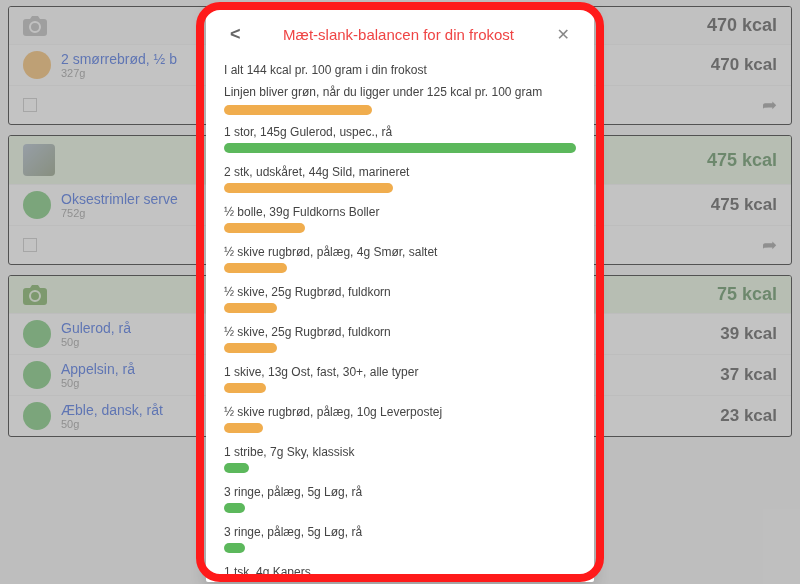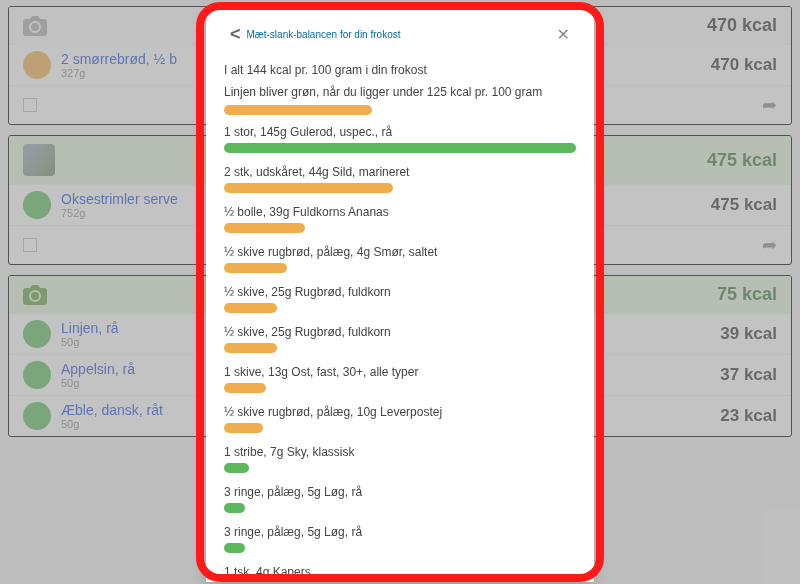--- a/index.html
+++ b/index.html
@@ -29,21 +29,21 @@
   .meal .foot .share { margin-left: auto; font-size: 18px; }
   .meal .foot .box { width:14px; height:14px; border:1px solid #bbb; display:inline-block;}
   .dim { position: absolute; inset: 0; background: rgba(150,150,150,0.55); }
   .highlight { position: absolute; left: 196px; top: 2px; width: 408px; height: 580px;
     border: 8px solid #ff1a1a; border-radius: 24px; background: transparent; pointer-events: none; }
   .modal { position: absolute; left: 206px; top: 10px; width: 388px; height: 572px;
     background: #fff; border-radius: 2px; box-shadow: 0 4px 16px rgba(0,0,0,0.2);
     padding: 12px 18px; font-size: 12px; color: #444; overflow: hidden; }
   .modal .mhdr { display: flex; align-items: center; margin-bottom: 14px; }
   .modal .mhdr .back { font-weight: 700; font-size: 18px; color: #666; padding: 2px 6px; }
-  .modal .mhdr .ttl { flex:1; font-size: 10px; color: #0369a1; }
+  .modal .mhdr .ttl { flex:1; text-align:center; font-size: 15px; color: #ef4444; }
   .modal .mhdr .close { font-size: 16px; color: #888; padding: 2px 6px; }
   .modal .intro { font-size: 12px; line-height: 1.5; margin-bottom: 4px; }
   .bmeter { height: 10px; border-radius: 5px; background: #f0ad4e; margin: 4px 0 10px 0; }
   .bmeter.g { background: #5cb85c; }
   .item { margin-bottom: 12px; }
   .item .lbl { font-size: 12px; color: #444; }
 </style>
 </head>
 <body>
 
@@ -93,21 +93,21 @@
         <span class="cam">
           <svg viewBox="0 0 24 20" fill="currentColor">
             <path d="M9 0l-2 3H3a3 3 0 00-3 3v11a3 3 0 003 3h18a3 3 0 003-3V6a3 3 0 00-3-3h-4l-2-3H9zm3 5a6 6 0 110 12 6 6 0 010-12zm0 2a4 4 0 100 8 4 4 0 000-8z"></path>
           </svg>
         </span>
         <span class="kcal">75 kcal</span>
       </div>
       <div class="row">
         <span class="dot g"></span>
         <div class="txt">
-          <div class="nm">Linjen, rå</div>
+          <div class="nm">Gulerod, rå</div>
           <div class="wt">50g</div>
         </div>
         <span class="kcal2">39 kcal</span>
       </div>
       <div class="row">
         <span class="dot g"></span>
         <div class="txt">
           <div class="nm">Appelsin, rå</div>
           <div class="wt">50g</div>
         </div>
@@ -138,21 +138,21 @@
   <div id="items">
       <div class="item">
         <div class="lbl">1 stor, 145g Gulerod, uspec., rå</div>
         <div class="bmeter g" style="width: 100%;"></div>
       </div>
       <div class="item">
         <div class="lbl">2 stk, udskåret, 44g Sild, marineret</div>
         <div class="bmeter" style="width: 48%;"></div>
       </div>
       <div class="item">
-        <div class="lbl">½ bolle, 39g Fuldkorns Ananas</div>
+        <div class="lbl">½ bolle, 39g Fuldkorns Boller</div>
         <div class="bmeter" style="width: 23%;"></div>
       </div>
       <div class="item">
         <div class="lbl">½ skive rugbrød, pålæg, 4g Smør, saltet</div>
         <div class="bmeter" style="width: 18%;"></div>
       </div>
       <div class="item">
         <div class="lbl">½ skive, 25g Rugbrød, fuldkorn</div>
         <div class="bmeter" style="width: 15%;"></div>
       </div>

